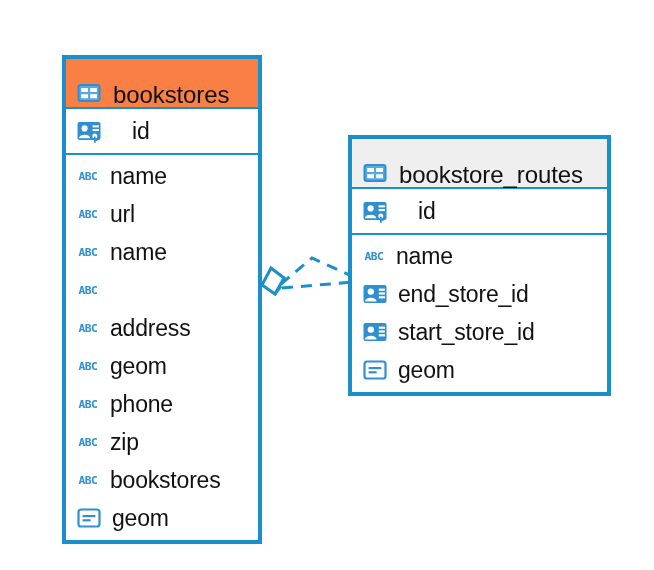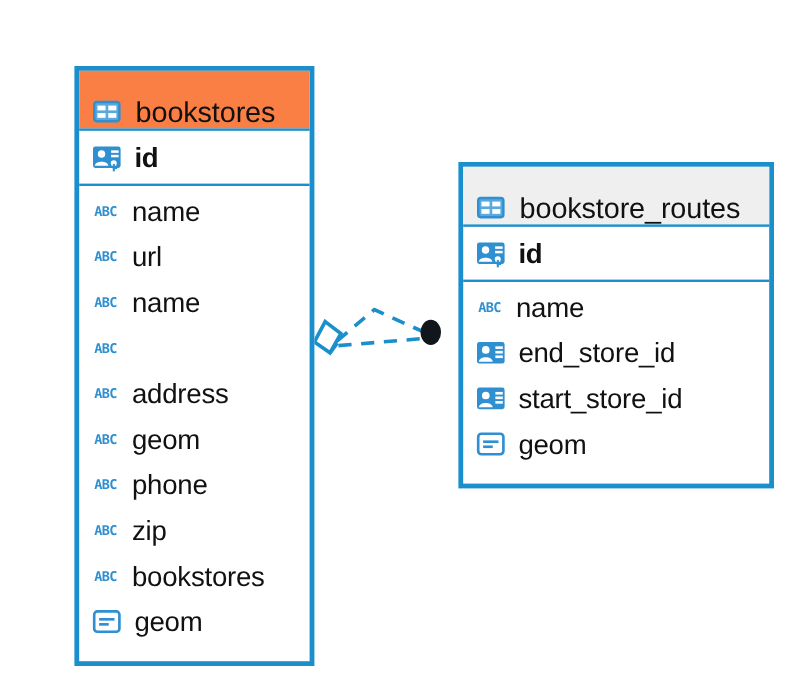--- a/index.html
+++ b/index.html
@@ -46,41 +46,41 @@
     white-space: nowrap;
     letter-spacing: -0.1px;
   }
 
   .pk-block {
     border-top: 2px solid #1b8fcc;
     border-bottom: 2px solid #1b8fcc;
   }
   .fields-block {
     padding-top: 2px;
-    padding-bottom: 14px;
+    padding-bottom: 3px;
   }
 
   .field-row {
     display: flex;
     align-items: center;
     gap: 9px;
     height: 38px;
     padding: 0 10px 0 9px;
     box-sizing: border-box;
   }
   .field-row.pk { height: 44px; }
 
   .field-label {
     font-size: 23px;
     color: #111111;
     line-height: 1;
     white-space: nowrap;
     letter-spacing: -0.2px;
   }
-  .field-label.bold { font-weight: bold; }
+  .field-label.bold { font-weight: normal; margin-left: 20px; }
 
   .ficon {
     flex: 0 0 auto;
     width: 28px;
     height: 28px;
     display: block;
   }
   .ficon.small { width: 26px; height: 22px; }
 
   
@@ -197,21 +197,21 @@
           <svg viewBox="0 0 28 28" class="ficon">
             <rect x="3.5" y="5.5" width="21" height="17" rx="2.6" fill="#ffffff" stroke="#2f8fd0" stroke-width="2.2"></rect>
             <rect x="7.6" y="11.0" width="12.8" height="2.2" fill="#2f8fd0"></rect>
             <rect x="7.6" y="15.2" width="8.0" height="2.2" fill="#2f8fd0"></rect>
           </svg>
           <span class="field-label">geom</span>
         </div>
       </div>
   </div>
 
-  <div class="entity" id="entity-bookstore-routes" style="left:382px; top:135px; width:263px;">
+  <div class="entity" id="entity-bookstore-routes" style="left:348px; top:135px; width:263px;">
 
     <div class="entity-header accent-gray">
       <svg class="ficon" viewBox="0 0 28 28" xmlns="http://www.w3.org/2000/svg">
         <rect x="3.5" y="6" width="21" height="16" rx="2.2" fill="#5aa9dd" stroke="#2f8fd0" stroke-width="2"></rect>
         <rect x="6.2" y="9" width="6.8" height="4" fill="#ffffff"></rect>
         <rect x="15.2" y="9" width="6.8" height="4" fill="#ffffff"></rect>
         <rect x="6.2" y="15.2" width="6.8" height="4" fill="#ffffff"></rect>
         <rect x="15.2" y="15.2" width="6.8" height="4" fill="#ffffff"></rect>
       </svg>
       <span class="entity-title">bookstore_routes</span>

